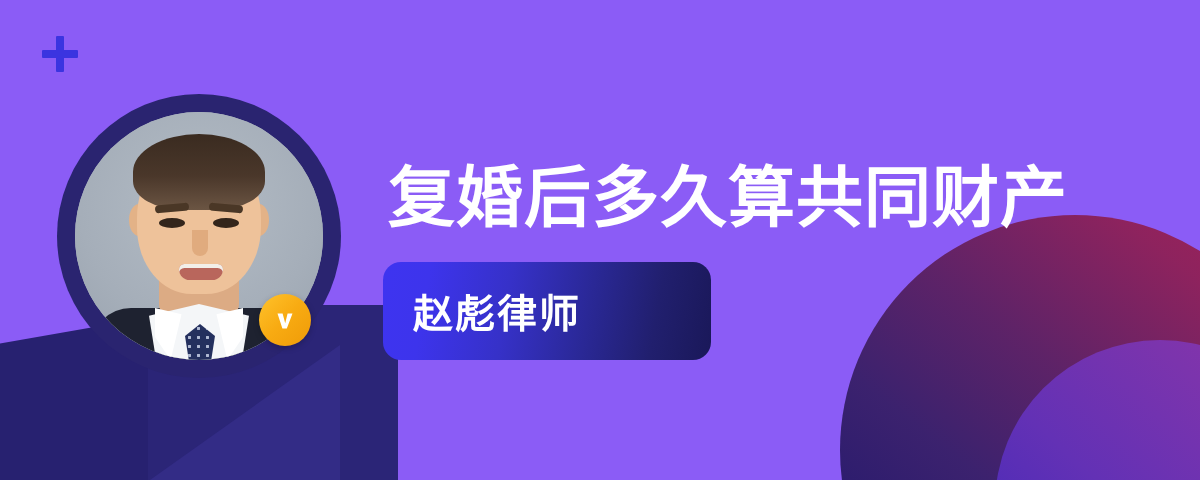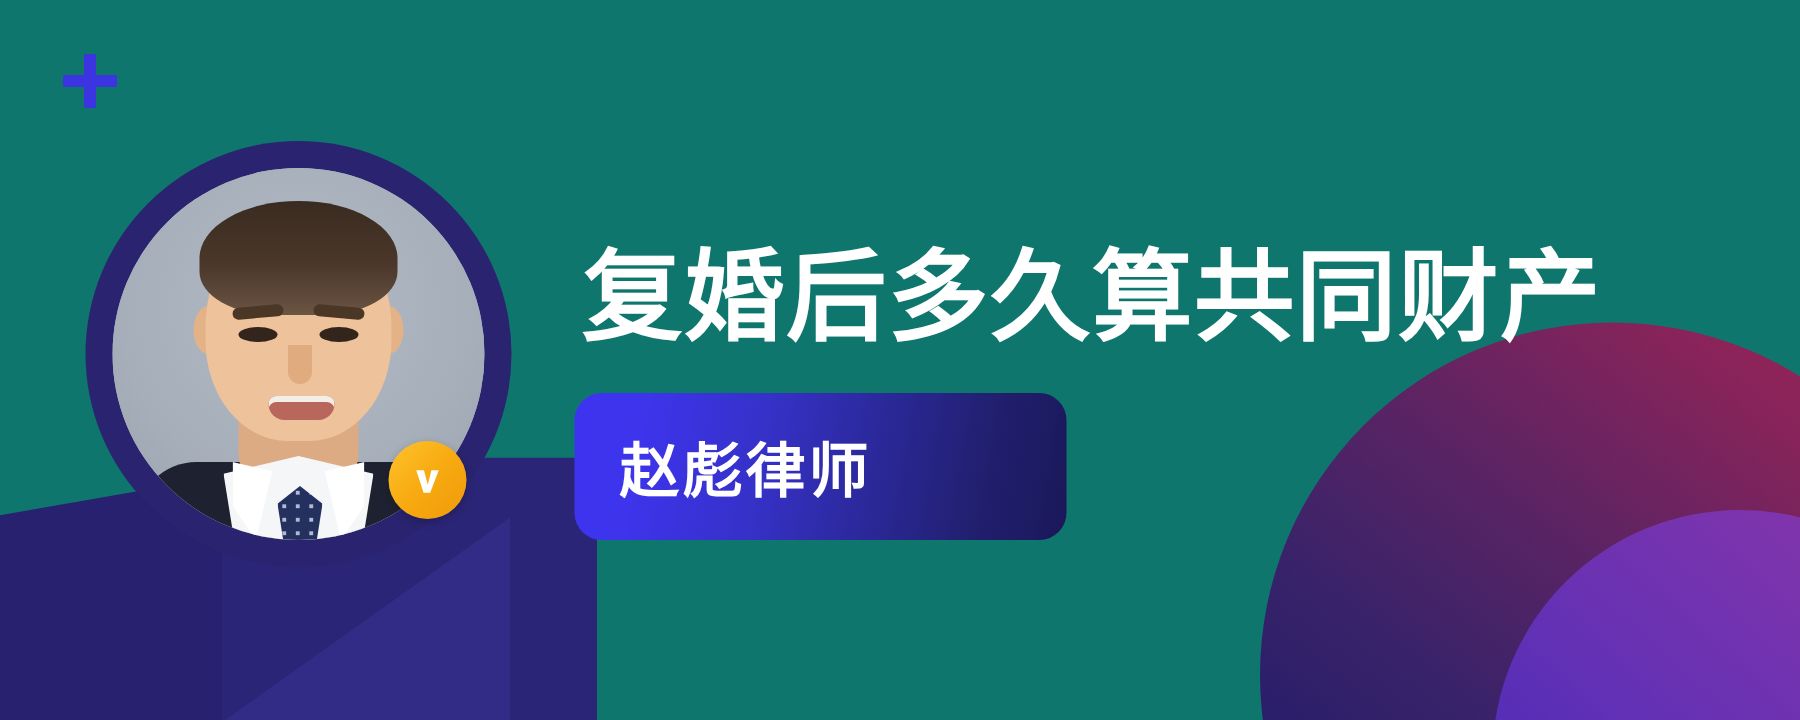--- a/index.html
+++ b/index.html
@@ -8,21 +8,21 @@
     padding: 0;
     background: #0d0b3d;
   }
   * { box-sizing: border-box; }
 
   .banner {
     position: relative;
     width: 1200px;
     height: 480px;
     overflow: hidden;
-    background: #0f766e;
+    background: #8b5cf6;
     font-family: "Liberation Sans", "DejaVu Sans", sans-serif;
     user-select: none;
   }
 
   
   .bg-layer {
     position: absolute;
     inset: 0;
     overflow: hidden;
   }

